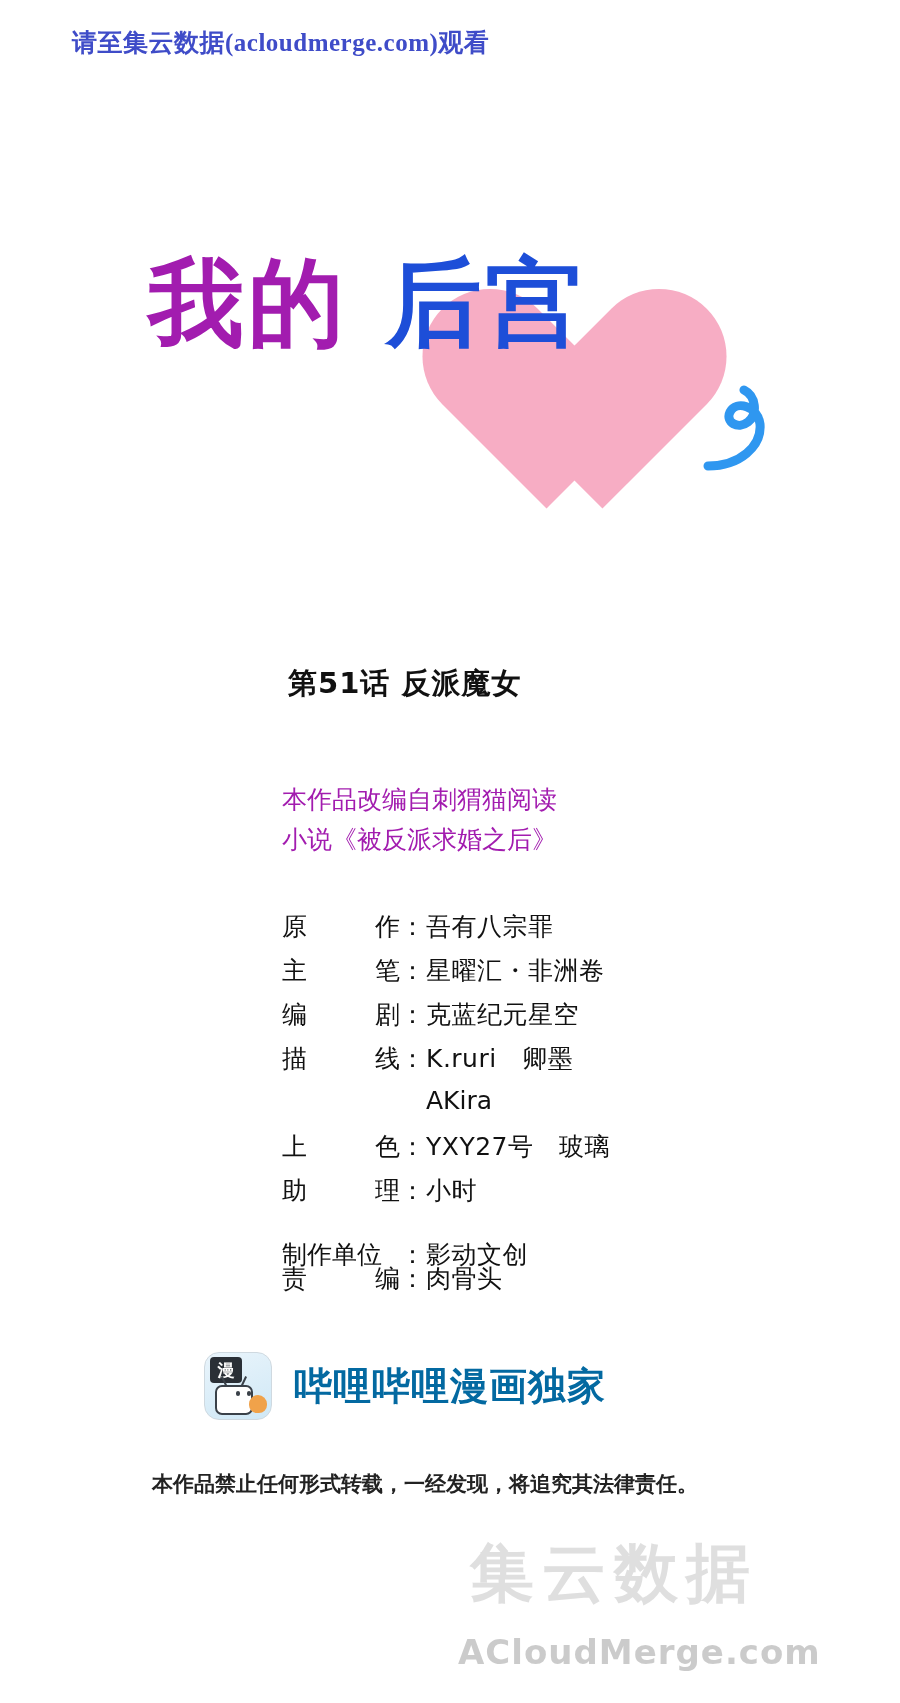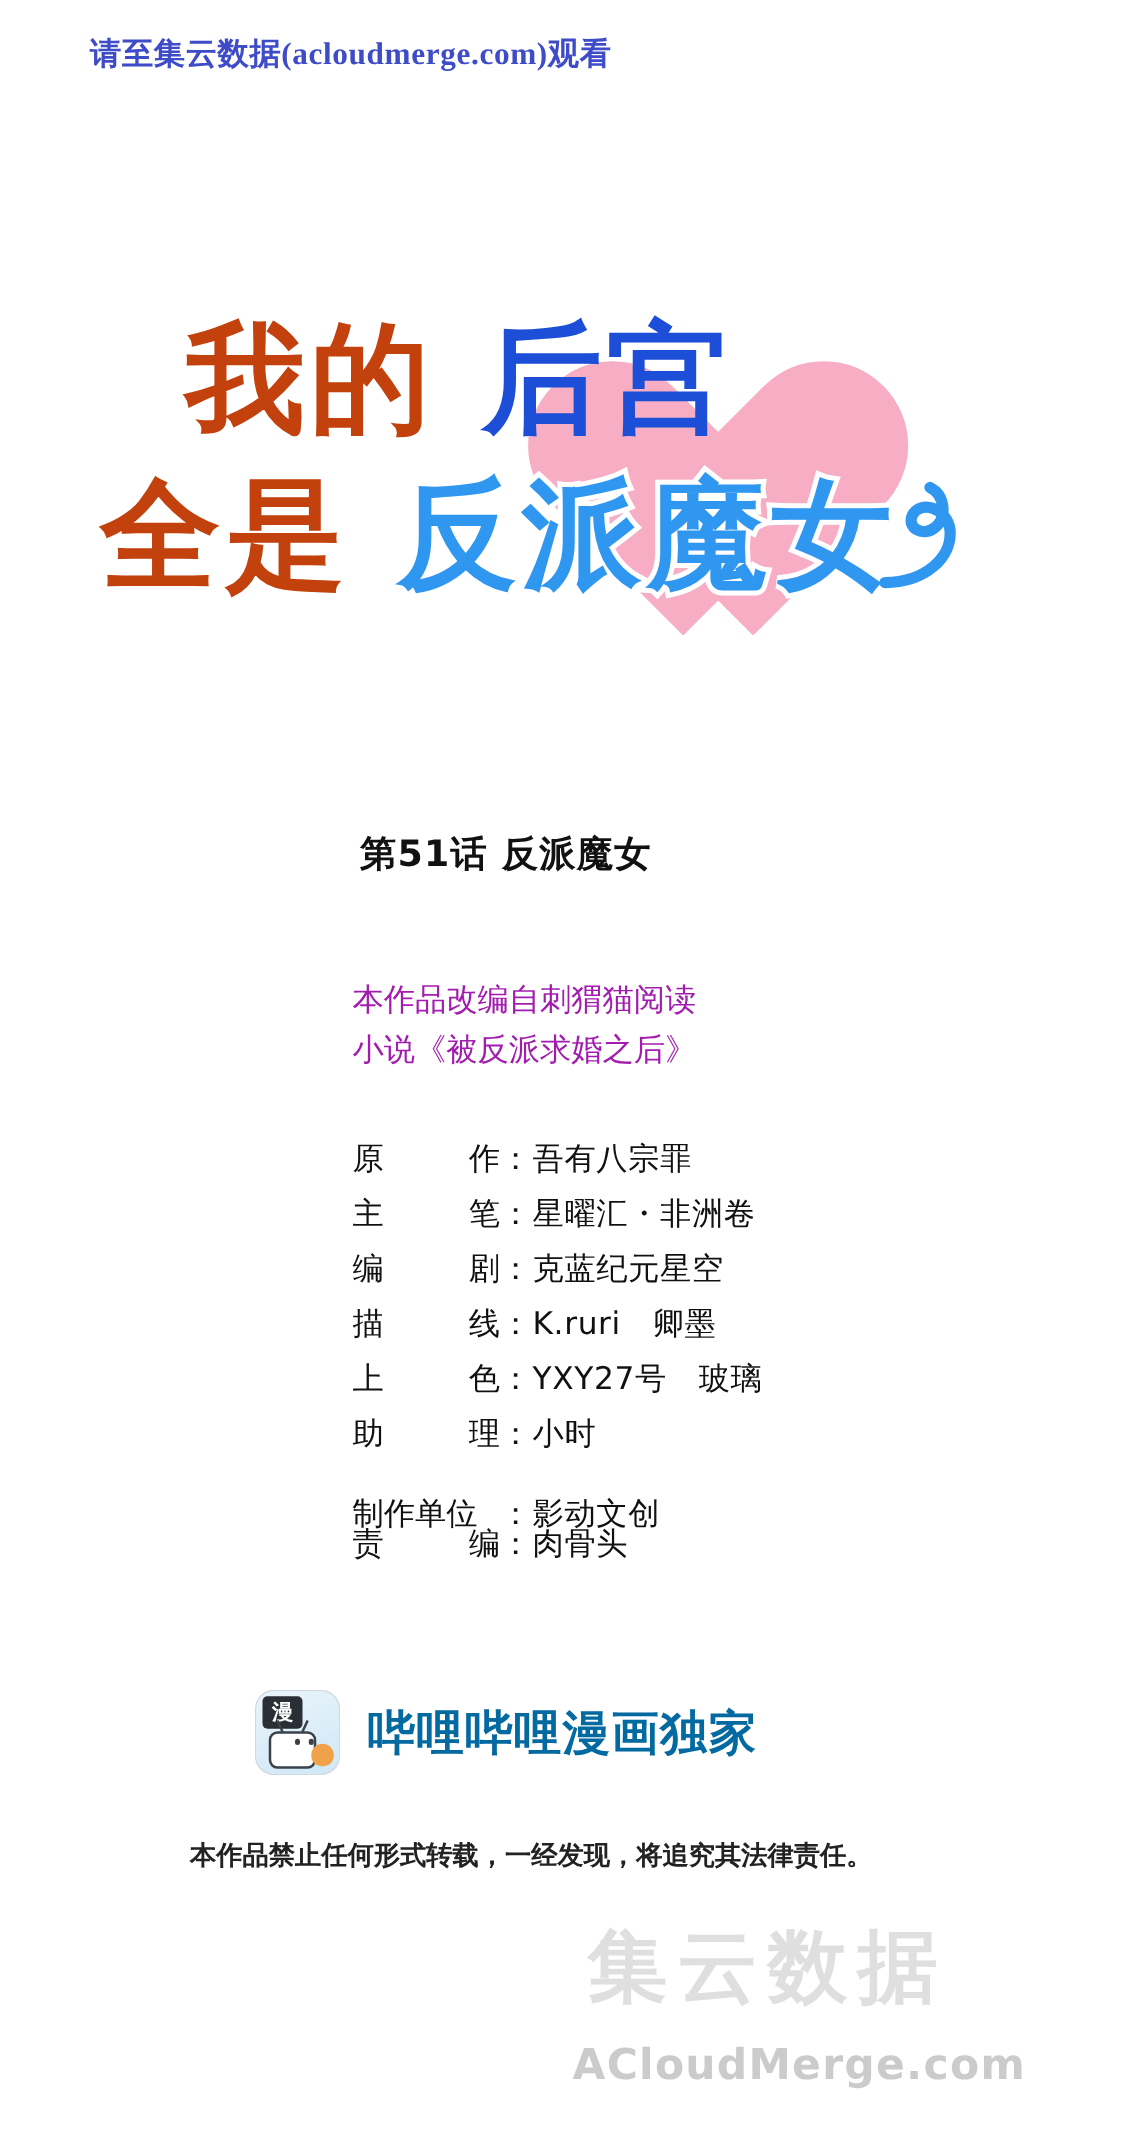--- a/index.html
+++ b/index.html
@@ -71,21 +71,21 @@
     font-family: "DejaVu Sans", sans-serif;
     font-weight: bold;
   }
   .title-line1 {
     left: 148px;
     top: 50px;
     font-size: 96px;
     letter-spacing: 4px;
   }
   .t-dark {
-    color: #c2410c;
+    color: #a21caf;
     -webkit-text-stroke: 7px #ffffff;
     paint-order: stroke fill;
   }
   .t-white {
     color: #1d4ed8;
   }
   .t-blue {
     color: #2f97f0;
     -webkit-text-stroke: 8px #ffffff;
     paint-order: stroke fill;
@@ -296,24 +296,20 @@
 <div class="top-notice">请至集云数据(acloudmerge.com)观看</div>
 
 <div class="title-block">
   <div class="heart"></div>
 
   <div class="title-row title-line1">
     <span class="seg t-dark">我的</span>
     <span class="seg t-white">后宫</span>
   </div>
 
-  <div class="title-row title-line2">
-    <span class="seg t-dark">全是</span>
-    <span class="seg t-blue">反派魔女</span>
-  </div>
 
   <div class="tail">
     <svg width="72" height="92" viewBox="0 0 72 92">
       <path d="M8 84 C 40 84 62 64 60 42 C 58 24 36 18 30 30 C 25 40 38 48 48 40 C 58 32 56 14 44 8" fill="none" stroke="#2f97f0" stroke-width="9" stroke-linecap="round"></path>
     </svg>
   </div>
 </div>
 
 <div class="chapter">第51话  反派魔女</div>
 
@@ -352,20 +348,21 @@
   </div>
 
   <div class="credit-row">
     <span class="credit-role">
       <span>描</span>
       <span>线</span>
     </span>
     <span class="credit-sep">：</span>
     <span class="credit-value">K.ruri　卿墨</span>
   </div>
+  <div class="credit-cont">AKira</div>
 
   <div class="credit-row">
     <span class="credit-role">
       <span>上</span>
       <span>色</span>
     </span>
     <span class="credit-sep">：</span>
     <span class="credit-value">YXY27号　玻璃</span>
   </div>
 

